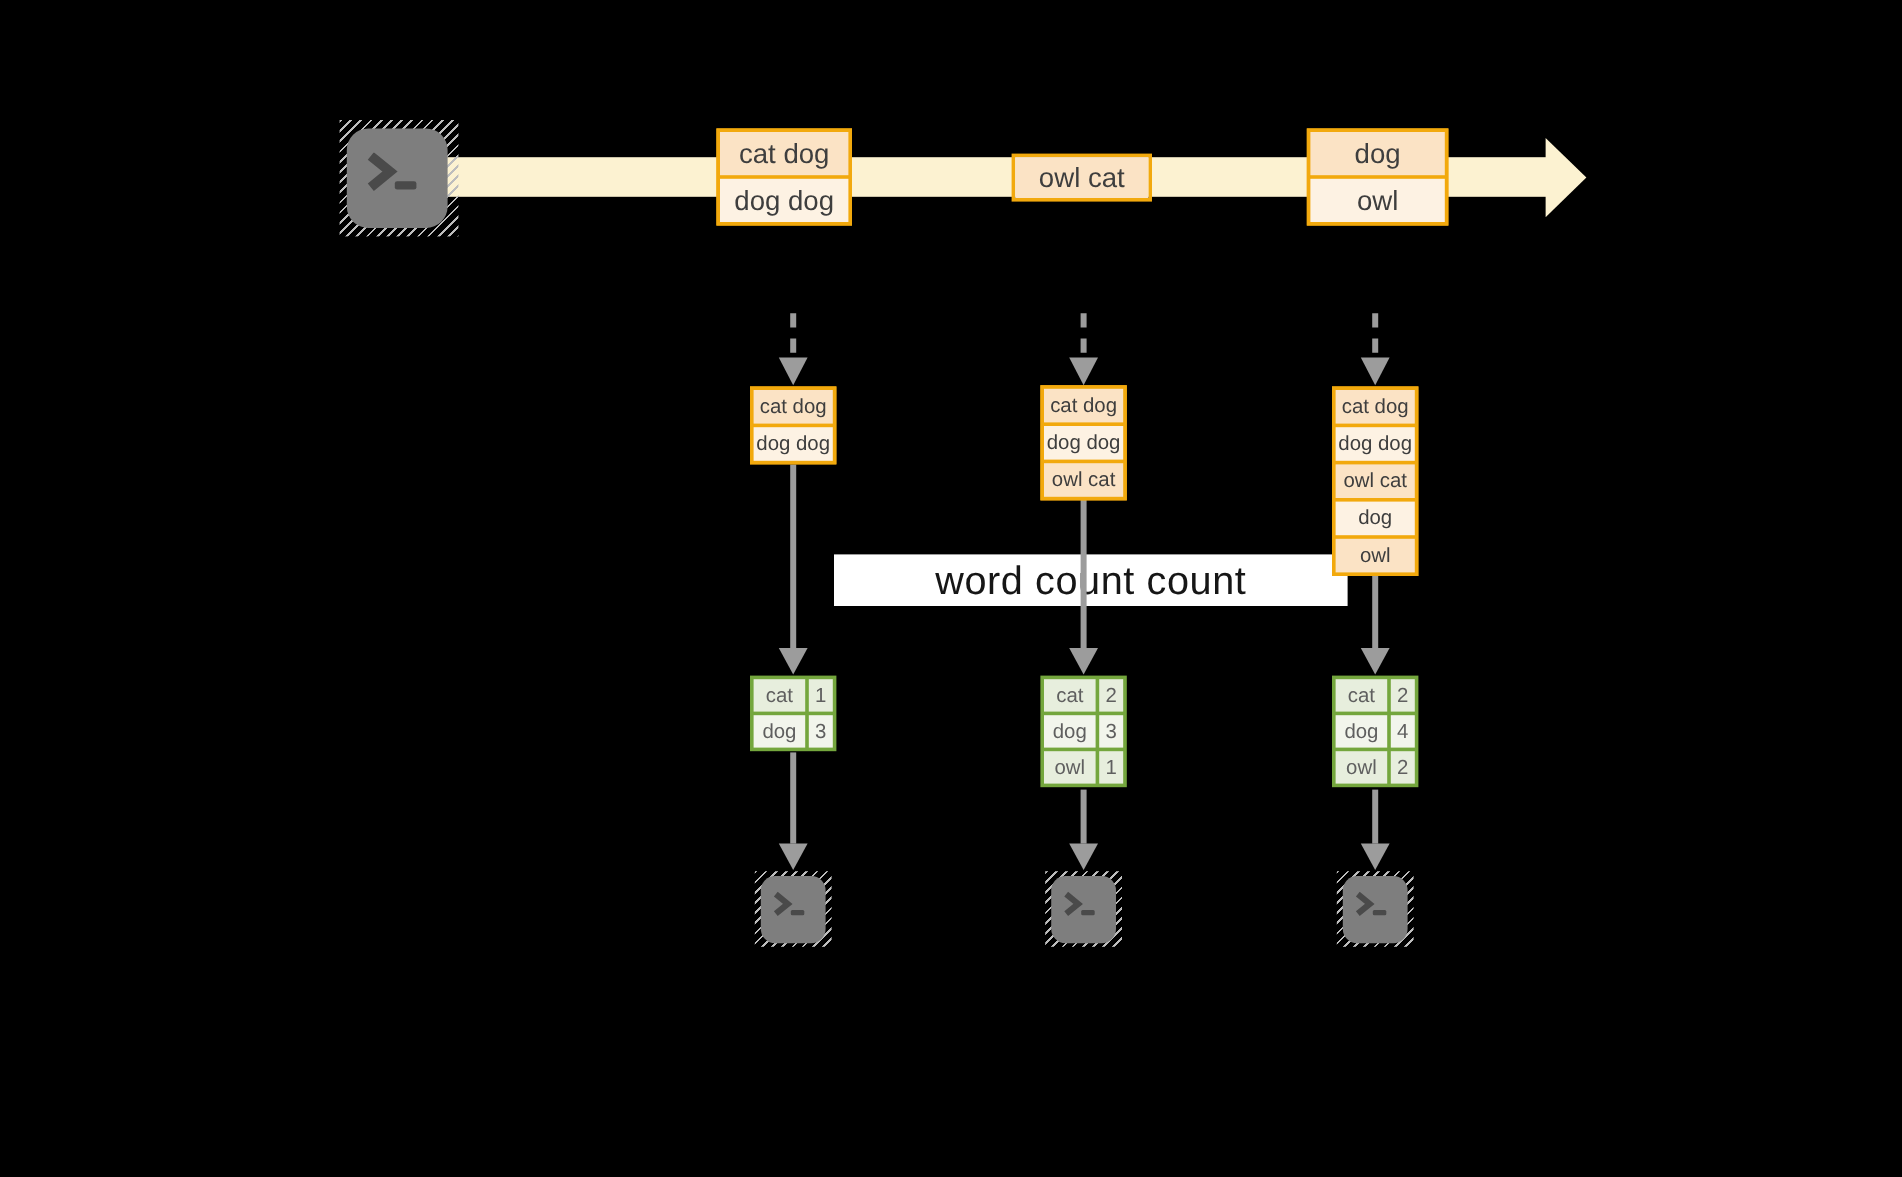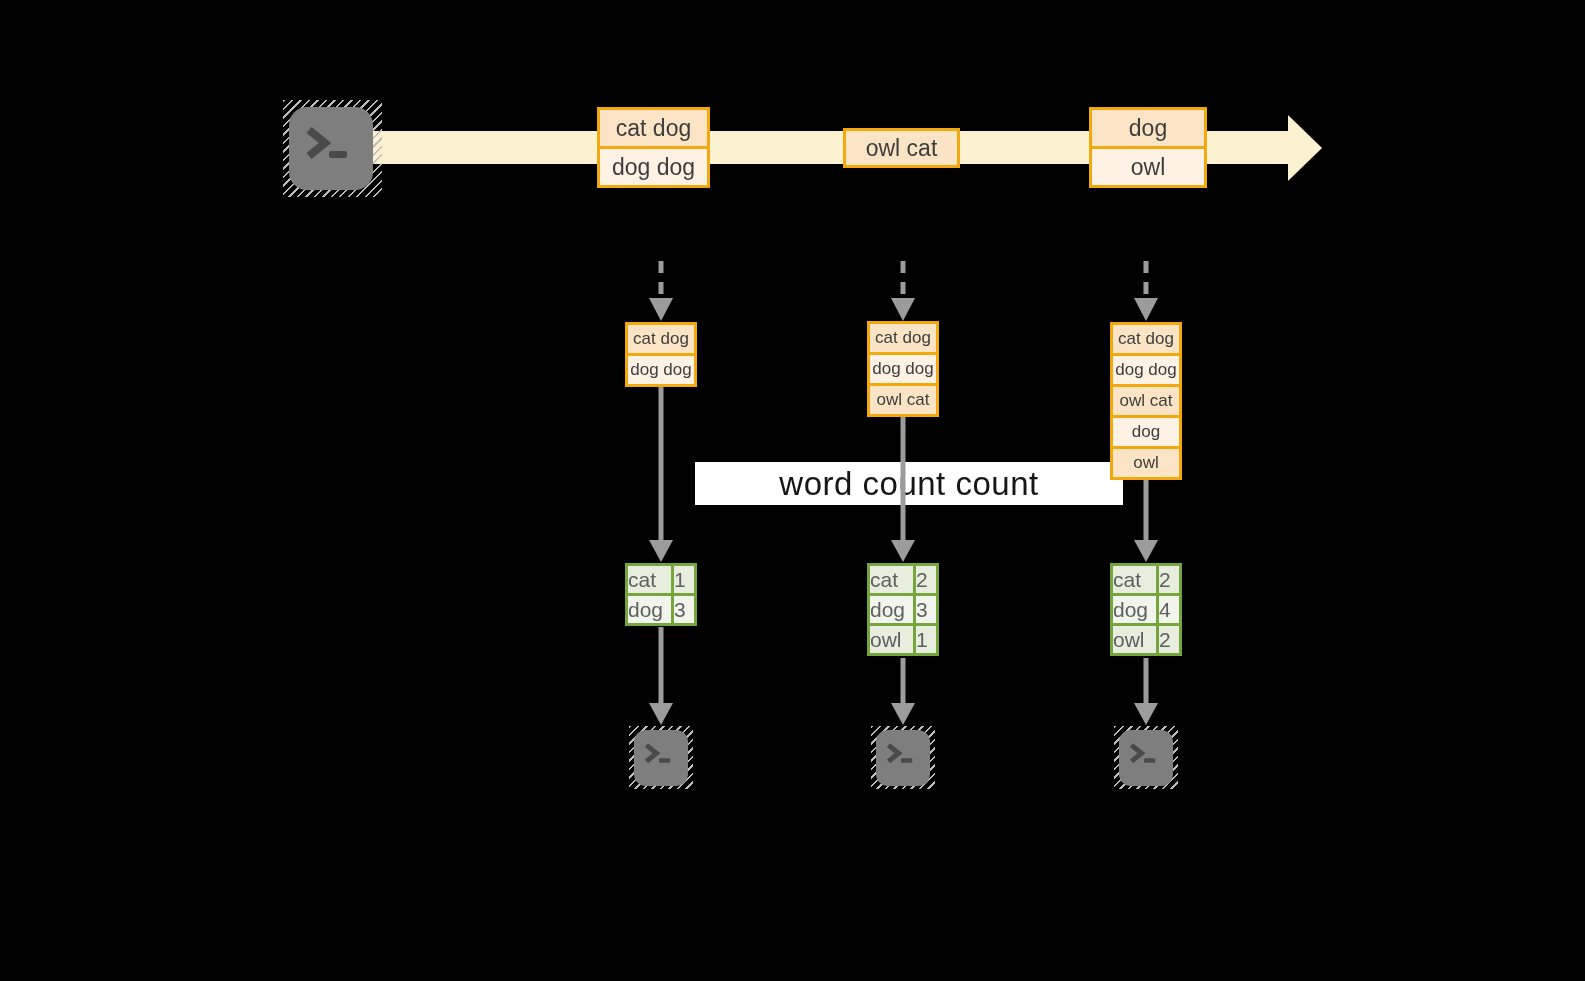--- a/index.html
+++ b/index.html
@@ -24,21 +24,21 @@
   .stack-box .cell{height:28px;line-height:28px;text-align:center;font-size:17px;color:#3e3e3e;}
   .fill-dark{background:#fbe3c5;}
   .fill-light{background:#fdf2e3;}
   
   .query-band{position:absolute;left:695px;top:462px;width:428px;height:43px;background:#ffffff;z-index:1;
     display:flex;align-items:center;justify-content:center;}
   .query-band span{font-size:33px;font-weight:300;color:#161616;letter-spacing:.5px;}
   
   .wc-table{position:absolute;box-sizing:border-box;width:72px;padding:3px;background:#74a63d;
     display:grid;grid-template-columns:43px 20px;gap:3px;z-index:3;}
-  .wc-table .tcell{height:27px;line-height:27px;text-align:left;font-size:21px;color:#5f5f5f;}
+  .wc-table .tcell{height:27px;line-height:27px;text-align:center;font-size:17px;color:#5f5f5f;}
   .trow-dark{background:#e7eedd;}
   .trow-light{background:#f2f5ec;}
   
   #connectors{position:absolute;left:0;top:0;z-index:2;pointer-events:none;}
 </style>
 </head>
 <body>
 
 <div id="canvas">
 

